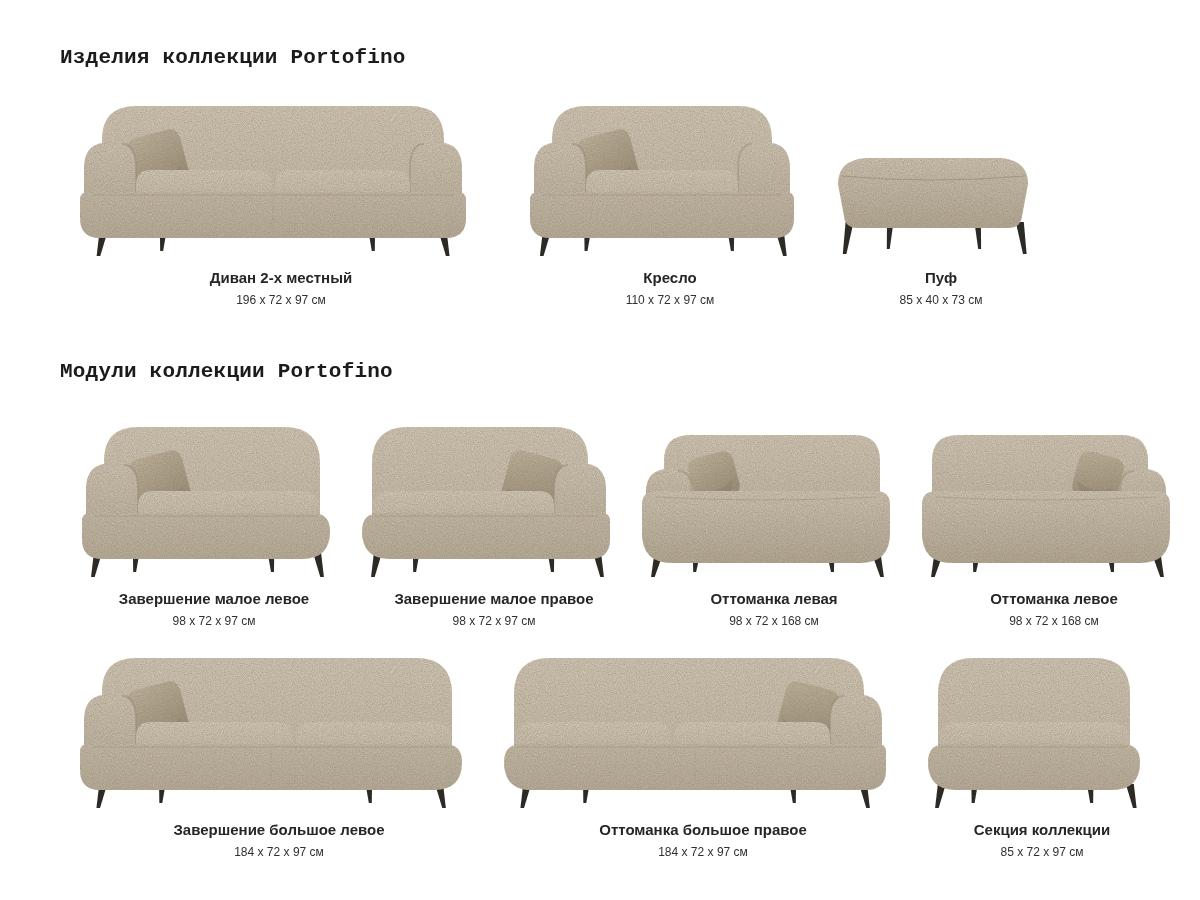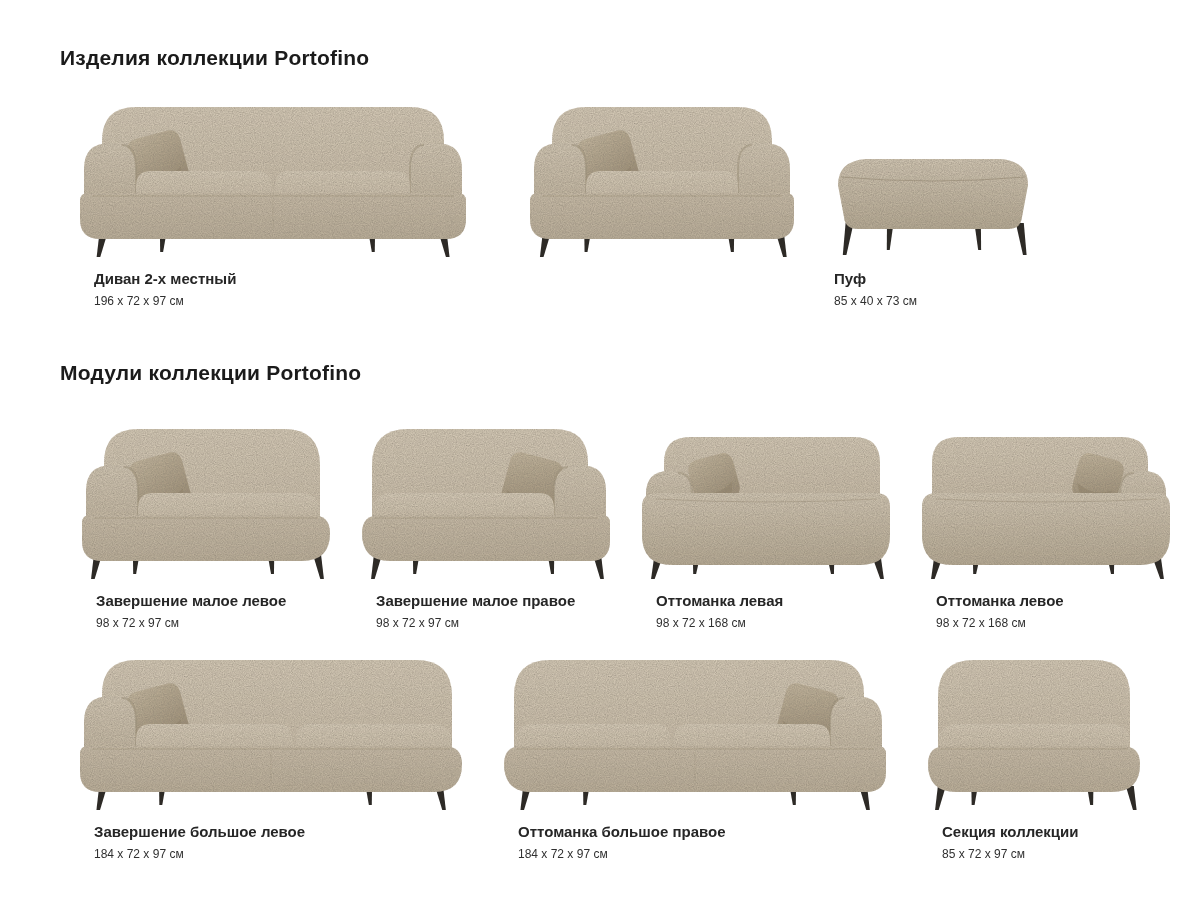--- a/index.html
+++ b/index.html
@@ -1,25 +1,25 @@
 <!DOCTYPE html>
 <html><head>
 <meta charset="utf-8">
 <style>
   * { margin:0; padding:0; box-sizing:border-box; }
   html,body { width:1200px; height:900px; background:#ffffff; overflow:hidden;
     font-family:"Liberation Sans", sans-serif; color:#1e1e1e; }
-  h2.sec-title { font-size:21px; font-weight:700; letter-spacing:.2px; color:#1b1b1b; margin-left:60px; }
+  h2.sec-title { font-size:21px; font-weight:700; letter-spacing:.2px; color:#1b1b1b; margin-left:60px;font-family:Liberation Mono, monospace; }
   #sec-products h2.sec-title { margin-top:46px; }
   #sec-modules  h2.sec-title { margin-top:48px; }
   .row { display:flex; align-items:flex-start; }
   .row-p  { margin:29px 0 0 78px; }
   .row-m1 { margin:36px 0 0 80px; }
   .row-m2 { margin:17px 0 0 78px; }
-  figure.card { display:block; }
+  figure.card { display:block;text-align:center; }
   .card .img { height:160px; overflow:hidden; }
   .card svg { display:block; }
   figcaption { margin:8px 0 0 16px; }
   .nm { font-size:15px; font-weight:600; color:#262626; line-height:23px; white-space:nowrap; }
   .dm { font-size:12px; font-weight:400; color:#303030; line-height:23px; white-space:nowrap; }
   #svgdefs { position:absolute; width:0; height:0; }
 </style>
 </head>
 <body>
 
@@ -111,20 +111,24 @@
                 <path d="M6 110 L6 70 Q6 44 32 44 Q58 44 58 70 L58 110 Z" fill="url(#gArm)"></path>
                 <path d="M58 110 L58 70 Q58 46 44 46" stroke="#a0937c" stroke-width="2" fill="none" opacity="0.5"></path>
                 <path d="M210 110 L210 70 Q210 44 236 44 Q262 44 262 70 L262 110 Z" fill="url(#gArm)"></path>
                 <path d="M210 110 L210 70 Q210 46 224 46" stroke="#a0937c" stroke-width="2" fill="none" opacity="0.5"></path>
                 <path d="M73 72 L195 72 Q210 72 210 87 L210 100 Q210 112 198 112 L70 112 Q58 112 58 100 L58 87 Q58 72 73 72 Z" fill="url(#gCush)"></path>
                 <path d="M10 94 L258 94 Q266 94 266 102 L266 120 Q266 140 246 140 L22 140 Q2 140 2 120 L2 102 Q2 94 10 94 Z" fill="url(#gBase)"></path>
                 <path d="M14 97 L254 97" stroke="#8f8269" stroke-width="1" opacity="0.35"></path>
               </g>
             </svg>
           </div>
+      <figcaption>
+        <div class="nm">Кресло</div>
+        <div class="dm">110 x 72 x 97 см</div>
+      </figcaption>
         </figure>
         <figure class="card" style="width:230px;margin-right:0px">
       <div class="img">
             <svg viewBox="0 0 230 160" width="230" height="160" xmlns="http://www.w3.org/2000/svg">
               <path d="M27.599999999999998 124 L35.599999999999994 124 L28.4 156 L24.799999999999997 156 Z" fill="#2d2a26"></path>
               <path d="M69 124 L75.5 124 L71.7125 151 L68.7875 151 Z" fill="#2d2a26"></path>
               <path d="M156.4 124 L162.9 124 L163.1125 151 L160.1875 151 Z" fill="#2d2a26"></path>
               <path d="M197.79999999999998 124 L205.79999999999998 124 L208.6 156 L204.99999999999997 156 Z" fill="#2d2a26"></path>
               <g filter="url(#boucle)">
                 <path d="M20 86 Q20 62 48 60 L182 60 Q210 62 210 86 L204 118 Q203 130 190 130 L40 130 Q27 130 26 118 Z" fill="url(#gSeat)"></path>

